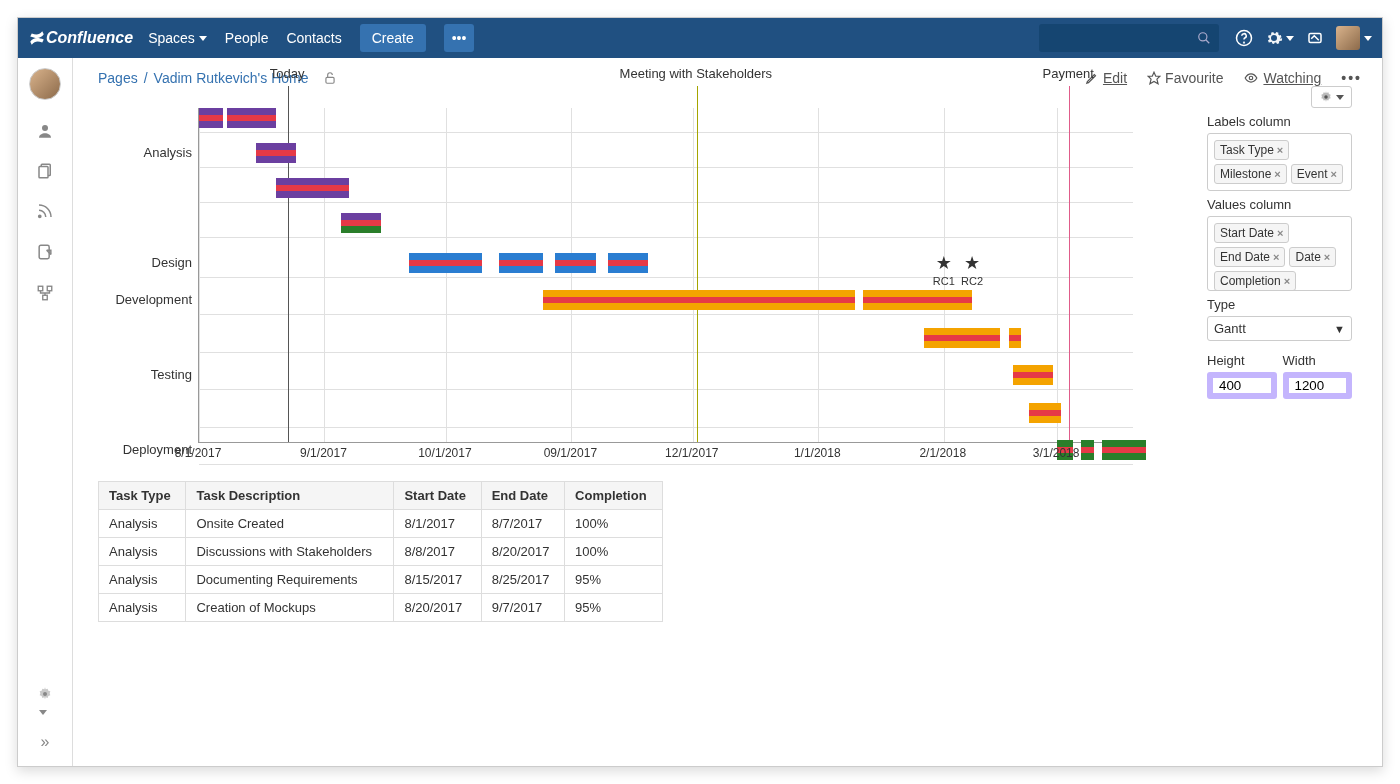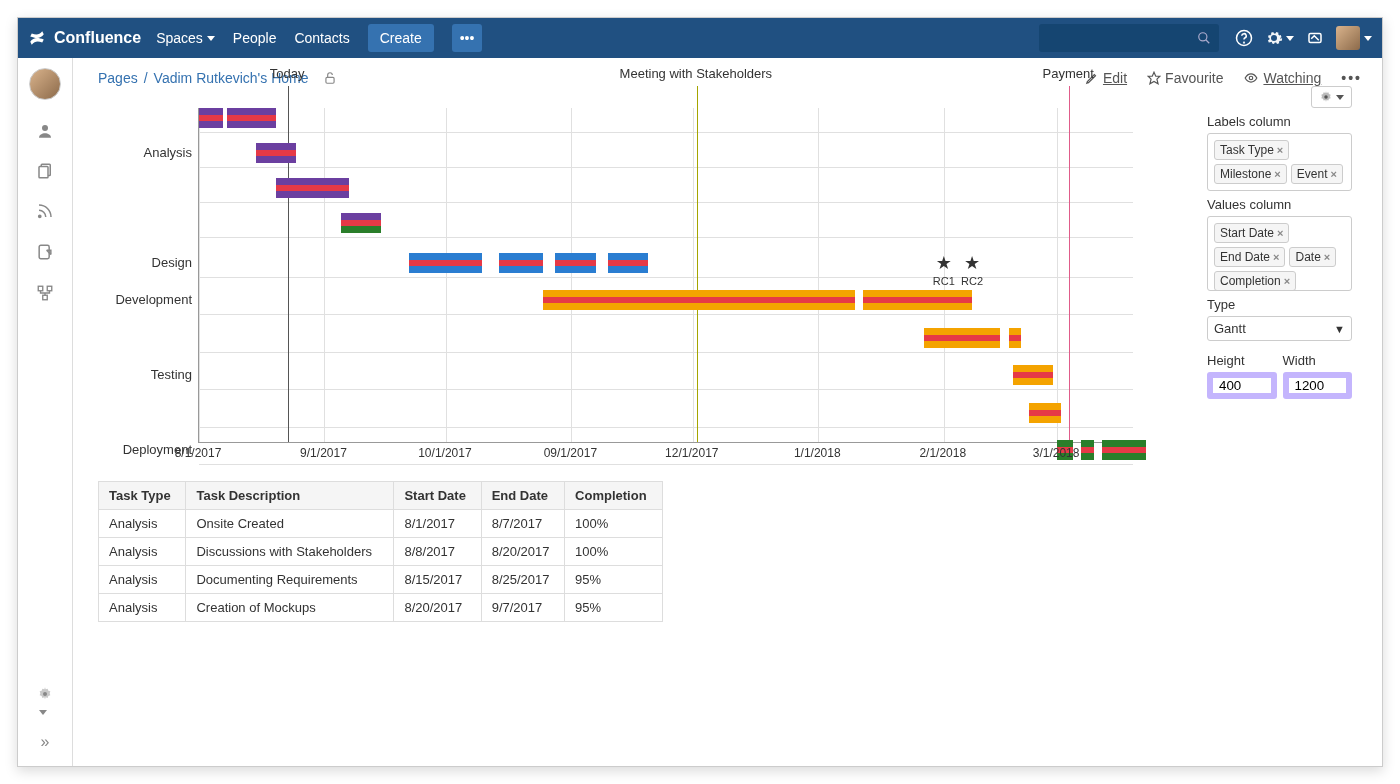--- a/index.html
+++ b/index.html
@@ -2,21 +2,21 @@
 <html><head>
 <meta charset="utf-8">
 <style>
 * { box-sizing: border-box; margin: 0; padding: 0; }
 body { font-family: Arial, Helvetica, sans-serif; font-size: 14px; color: #333; background: #fff; }
 .app { width: 1400px; height: 784px; position: relative; padding: 17px; }
 .frame { border: 1px solid #ccc; height: 750px; overflow: hidden; box-shadow: 0 4px 12px rgba(0,0,0,0.15); }
 
 
 .topnav { height: 40px; background: #205081; display: flex; align-items: center; color: #fff; padding: 0 10px; }
-.topnav .logo { font-weight: bold; font-size: 16px; margin-right: 15px; display:flex; align-items:center; gap:8px;}
+.topnav .logo { font-weight: bold; font-size: 16px; margin-right: 15px; display:flex; align-items:center; gap:0;font-style:italic;}
 .topnav .nav-item { margin-right: 18px; font-size: 14px; cursor: pointer; display:flex; align-items:center; gap:4px;}
 .topnav .nav-item.create { background: #3572b0; padding: 6px 12px; border-radius: 3px; }
 .topnav .nav-item.more { background: #3572b0; padding: 6px 8px; border-radius: 3px; }
 .topnav .spacer { flex: 1; }
 .topnav .search { width: 180px; height: 28px; background: #154571; border-radius: 3px; margin-right: 10px; display:flex; align-items:center; justify-content:flex-end; padding-right:8px;}
 .topnav .icon-btn { margin: 0 6px; cursor: pointer; display:flex; align-items:center; }
 .avatar { width: 24px; height: 24px; border-radius: 3px; background: linear-gradient(135deg,#d9b38c,#8c6a4a); margin-left: 6px; }
 
 
 .main { display: flex; height: calc(100% - 40px); }

